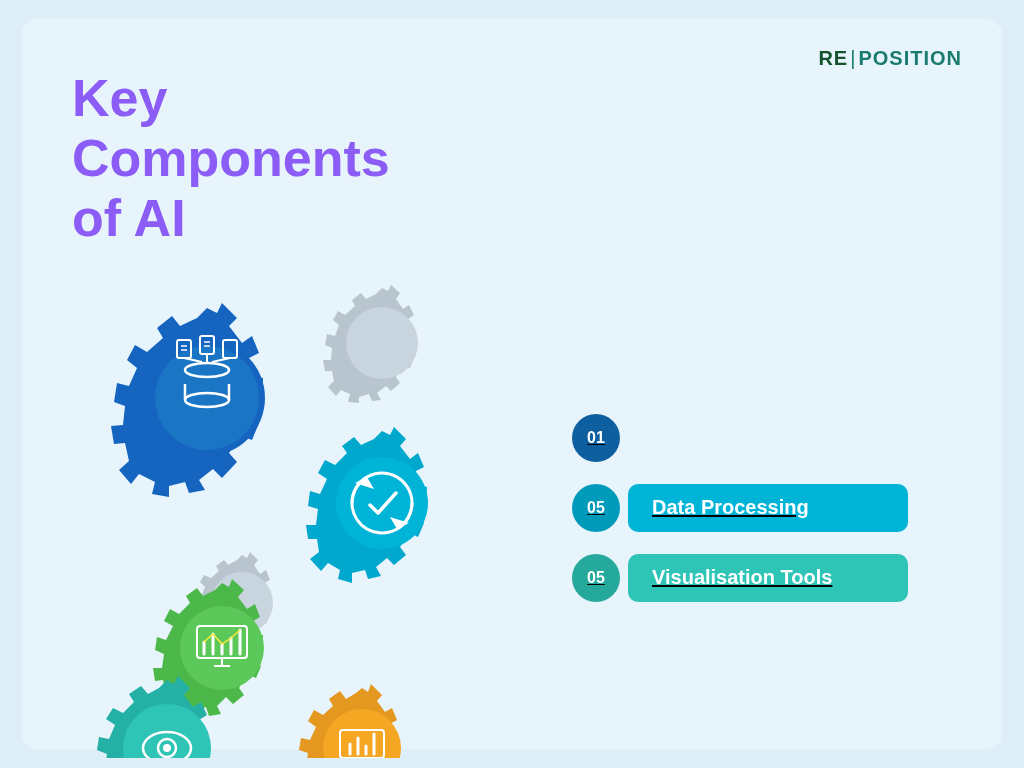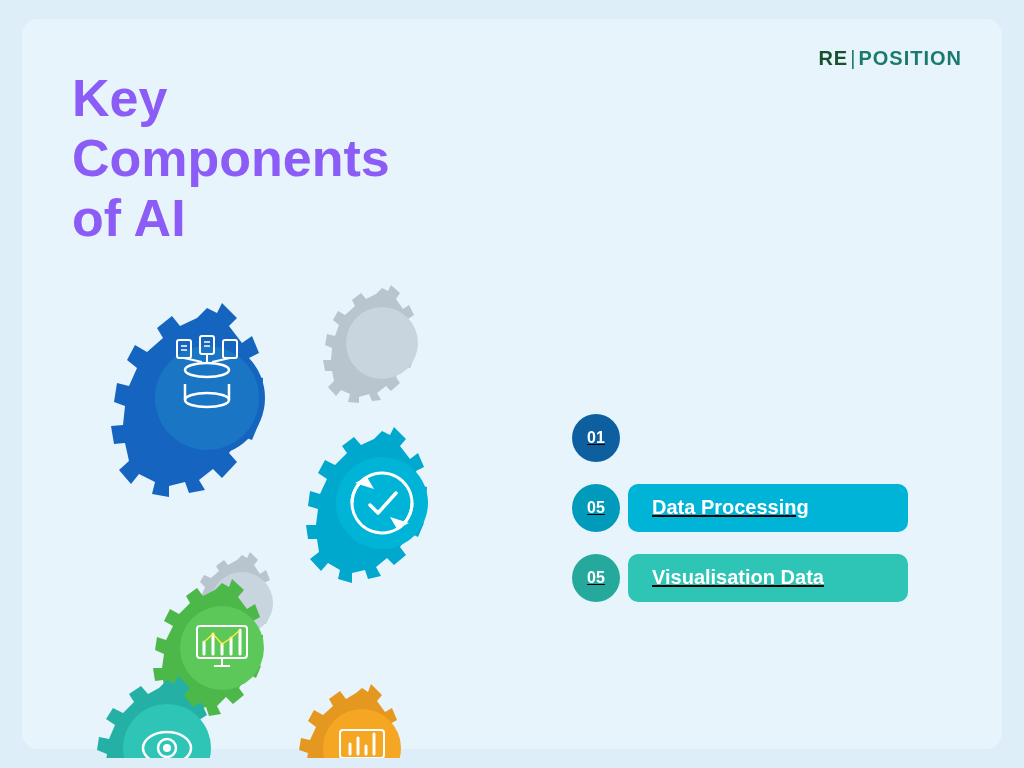--- a/index.html
+++ b/index.html
@@ -213,17 +213,17 @@
 
       <div class="list-item">
         <div class="list-number" style="background:#009aba;">05</div>
         <div class="list-label" style="background:#00b4d8;">Data Processing</div>
       </div>
 
 
 
       <div class="list-item">
         <div class="list-number" style="background:#25a99d;">05</div>
-        <div class="list-label" style="background:#2ec4b6;">Visualisation Data</div>
+        <div class="list-label" style="background:#2ec4b6;">Visualisation Tools</div>
       </div>
     </div>
   </div>
 </div>
 
 </body></html>

